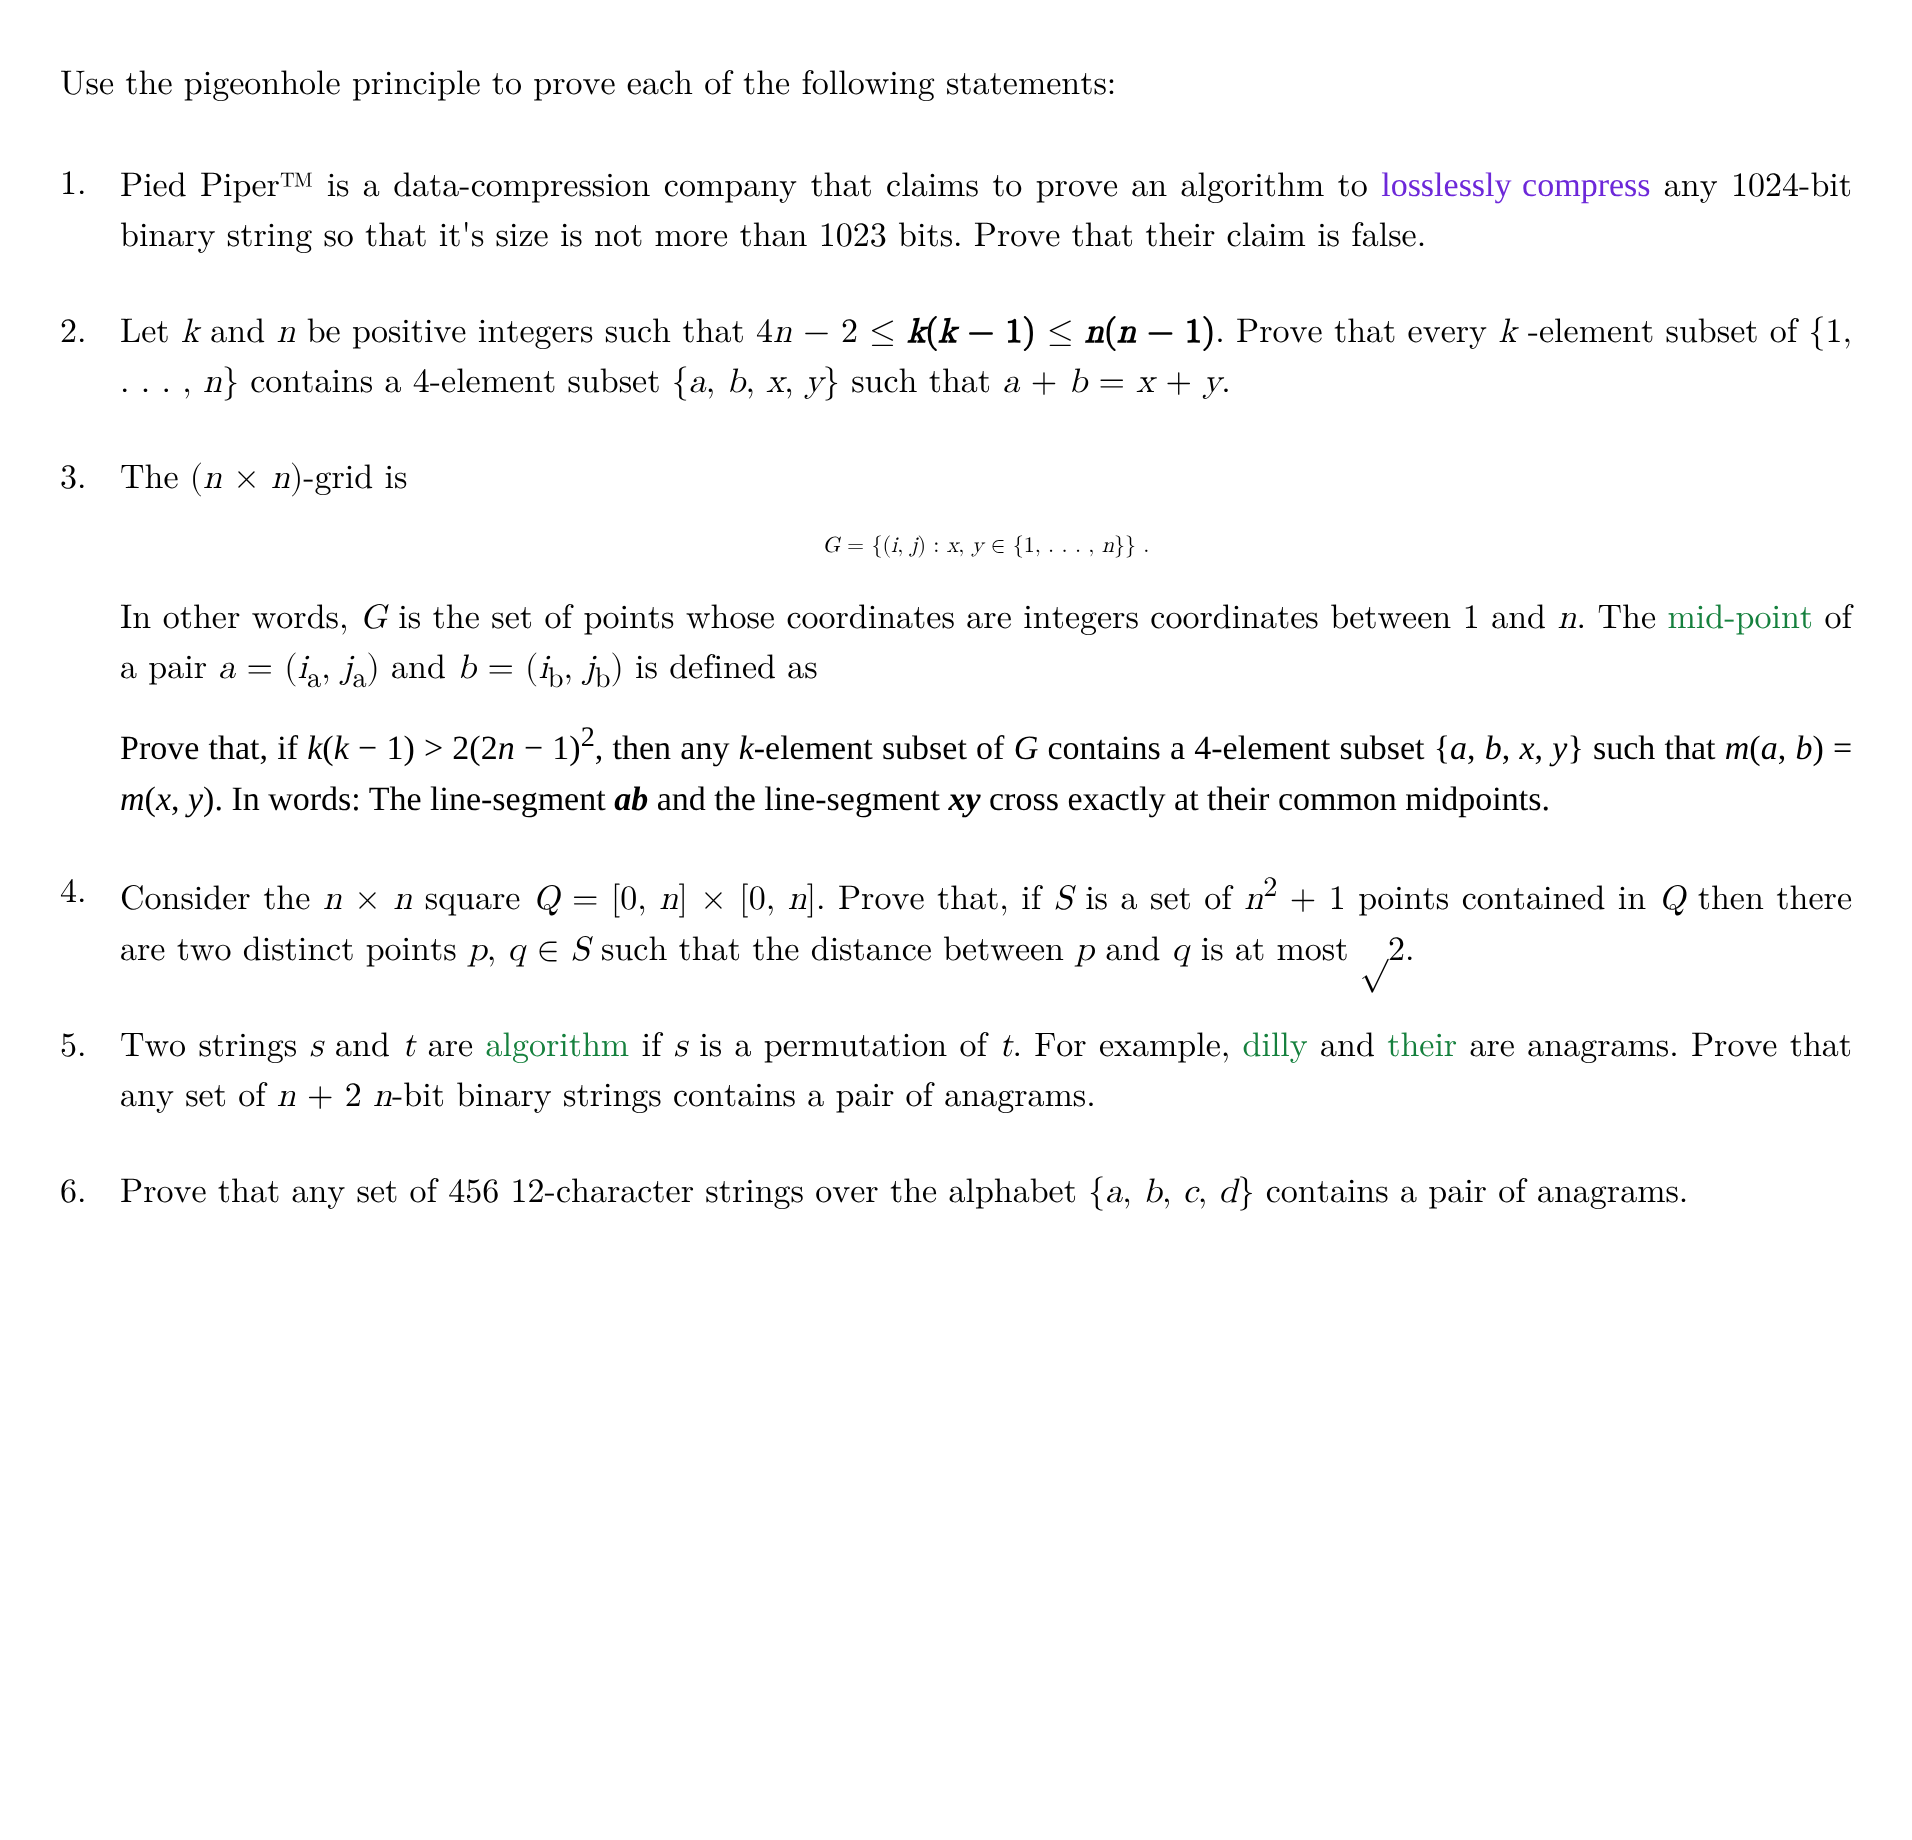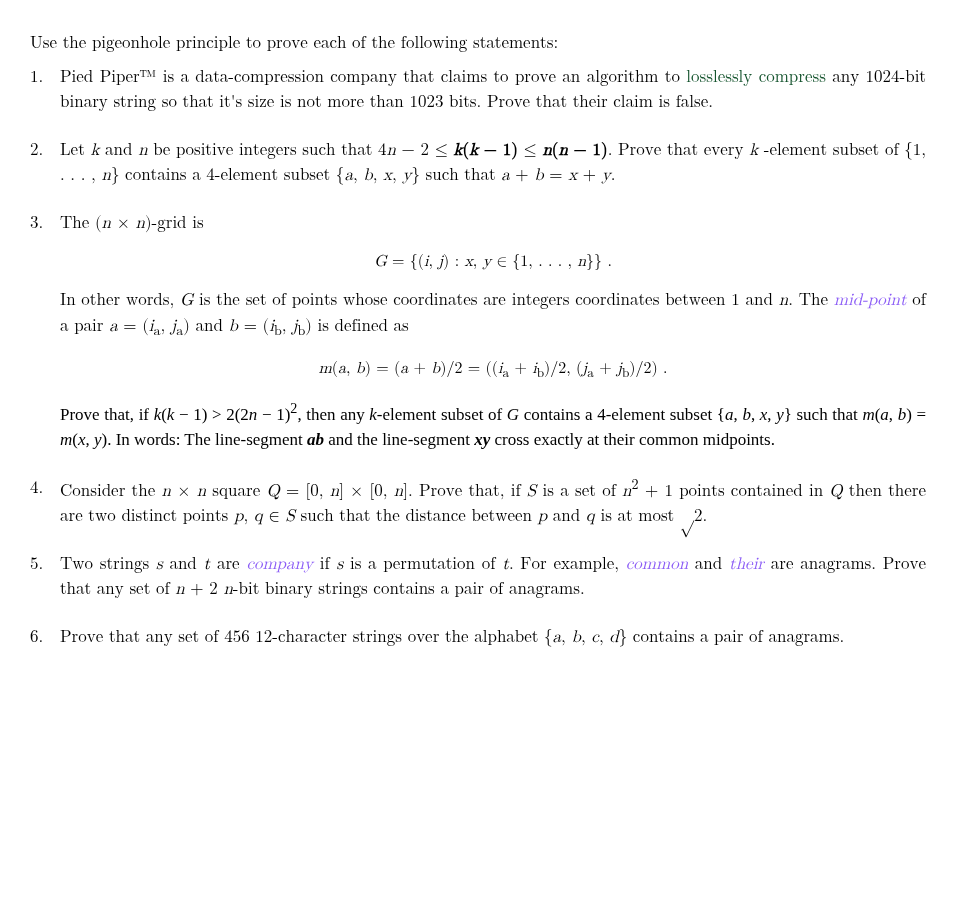--- a/index.html
+++ b/index.html
@@ -12,21 +12,21 @@
       background: #ffffff;
       font-family: "Computer Modern", "Latin Modern Math", Georgia, "Times New Roman", serif;
       font-size: 17px;
       color: #000000;
       padding: 30px 30px 30px 30px;
       max-width: 956px;
       line-height: 1.5;
     }
 
     .intro {
-      margin-bottom: 8px;
+      margin-bottom: 24px;
     }
 
     ol {
       list-style: none;
       padding: 0;
       margin: 0;
     }
 
     ol li {
       margin-bottom: 22px;
@@ -38,32 +38,32 @@
       min-width: 30px;
       font-size: 17px;
     }
 
     .item-content {
       flex: 1;
       text-align: justify;
     }
 
     .red-text {
-      color: #14532d;
+      color: #6d28d9;
+      font-family: Liberation Serif, serif;
     }
 
     .math-display {
       text-align: center;
       margin: 14px 0;
-      font-size: 16px;
+      font-size: 11px;
     }
 
     .green-italic {
-      color: #8b5cf6;
-      font-style: italic;
+      color: #15803d;
     }
   </style>
 </head>
 <body>
 
 <p class="intro">Use the pigeonhole principle to prove each of the following statements:</p>
 
 <ol>
 
   <li>
@@ -88,41 +88,38 @@
       <span>The (<em>n</em> × <em>n</em>)-grid is</span>
 
       <div class="math-display">
         <em>G</em> = {(<em>i</em>, <em>j</em>) : <em>x</em>, <em>y</em> ∈ {1, . . . , <em>n</em>}}  .
       </div>
 
       <p style="margin-top:8px;">
         In other words, <em>G</em> is the set of points whose coordinates are integers coordinates between 1 and <em>n</em>. The <span class="green-italic">mid-point</span> of a pair <em>a</em> = (<em>i</em><sub>a</sub>, <em>j</em><sub>a</sub>) and <em>b</em> = (<em>i</em><sub>b</sub>, <em>j</em><sub>b</sub>) is defined as
       </p>
 
-      <div class="math-display">
-        <em>m</em>(<em>a</em>, <em>b</em>) = (<em>a</em> + <em>b</em>)/2 = ((<em>i</em><sub>a</sub> + <em>i</em><sub>b</sub>)/2, (<em>j</em><sub>a</sub> + <em>j</em><sub>b</sub>)/2)  .
-      </div>
 
       <p style="margin-top:8px;font-family:Liberation Serif, serif;">
         Prove that, if <em>k</em>(<em>k</em> − 1) &gt; 2(2<em>n</em> − 1)<sup>2</sup>, then any <em>k</em>-element subset of <em>G</em> contains a 4-element subset {<em>a</em>, <em>b</em>, <em>x</em>, <em>y</em>} such that <em>m</em>(<em>a</em>, <em>b</em>) = <em>m</em>(<em>x</em>, <em>y</em>). In words: The line-segment <strong><em>ab</em></strong> and the line-segment <strong><em>xy</em></strong> cross exactly at their common midpoints.
       </p>
     </div>
   </li>
 
   <li>
     <span class="item-number">4.</span>
     <div class="item-content">
       Consider the <em>n</em> × <em>n</em> square <em>Q</em> = [0, <em>n</em>] × [0, <em>n</em>]. Prove that, if <em>S</em> is a set of <em>n</em><sup>2</sup> + 1 points contained in <em>Q</em> then there are two distinct points <em>p</em>, <em>q</em> ∈ <em>S</em> such that the distance between <em>p</em> and <em>q</em> is at most √2.
     </div>
   </li>
 
   <li>
     <span class="item-number">5.</span>
     <div class="item-content">
-      Two strings <em>s</em> and <em>t</em> are <span class="green-italic">company</span> if <em>s</em> is a permutation of <em>t</em>. For example, <span class="green-italic">common</span> and <span class="green-italic">their</span> are anagrams. Prove that any set of <em>n</em> + 2 <em>n</em>-bit binary strings contains a pair of anagrams.
+      Two strings <em>s</em> and <em>t</em> are <span class="green-italic">algorithm</span> if <em>s</em> is a permutation of <em>t</em>. For example, <span class="green-italic">dilly</span> and <span class="green-italic">their</span> are anagrams. Prove that any set of <em>n</em> + 2 <em>n</em>-bit binary strings contains a pair of anagrams.
     </div>
   </li>
 
   <li>
     <span class="item-number">6.</span>
     <div class="item-content">
       Prove that any set of 456 12-character strings over the alphabet {<em>a</em>, <em>b</em>, <em>c</em>, <em>d</em>} contains a pair of anagrams.
     </div>
   </li>
 

